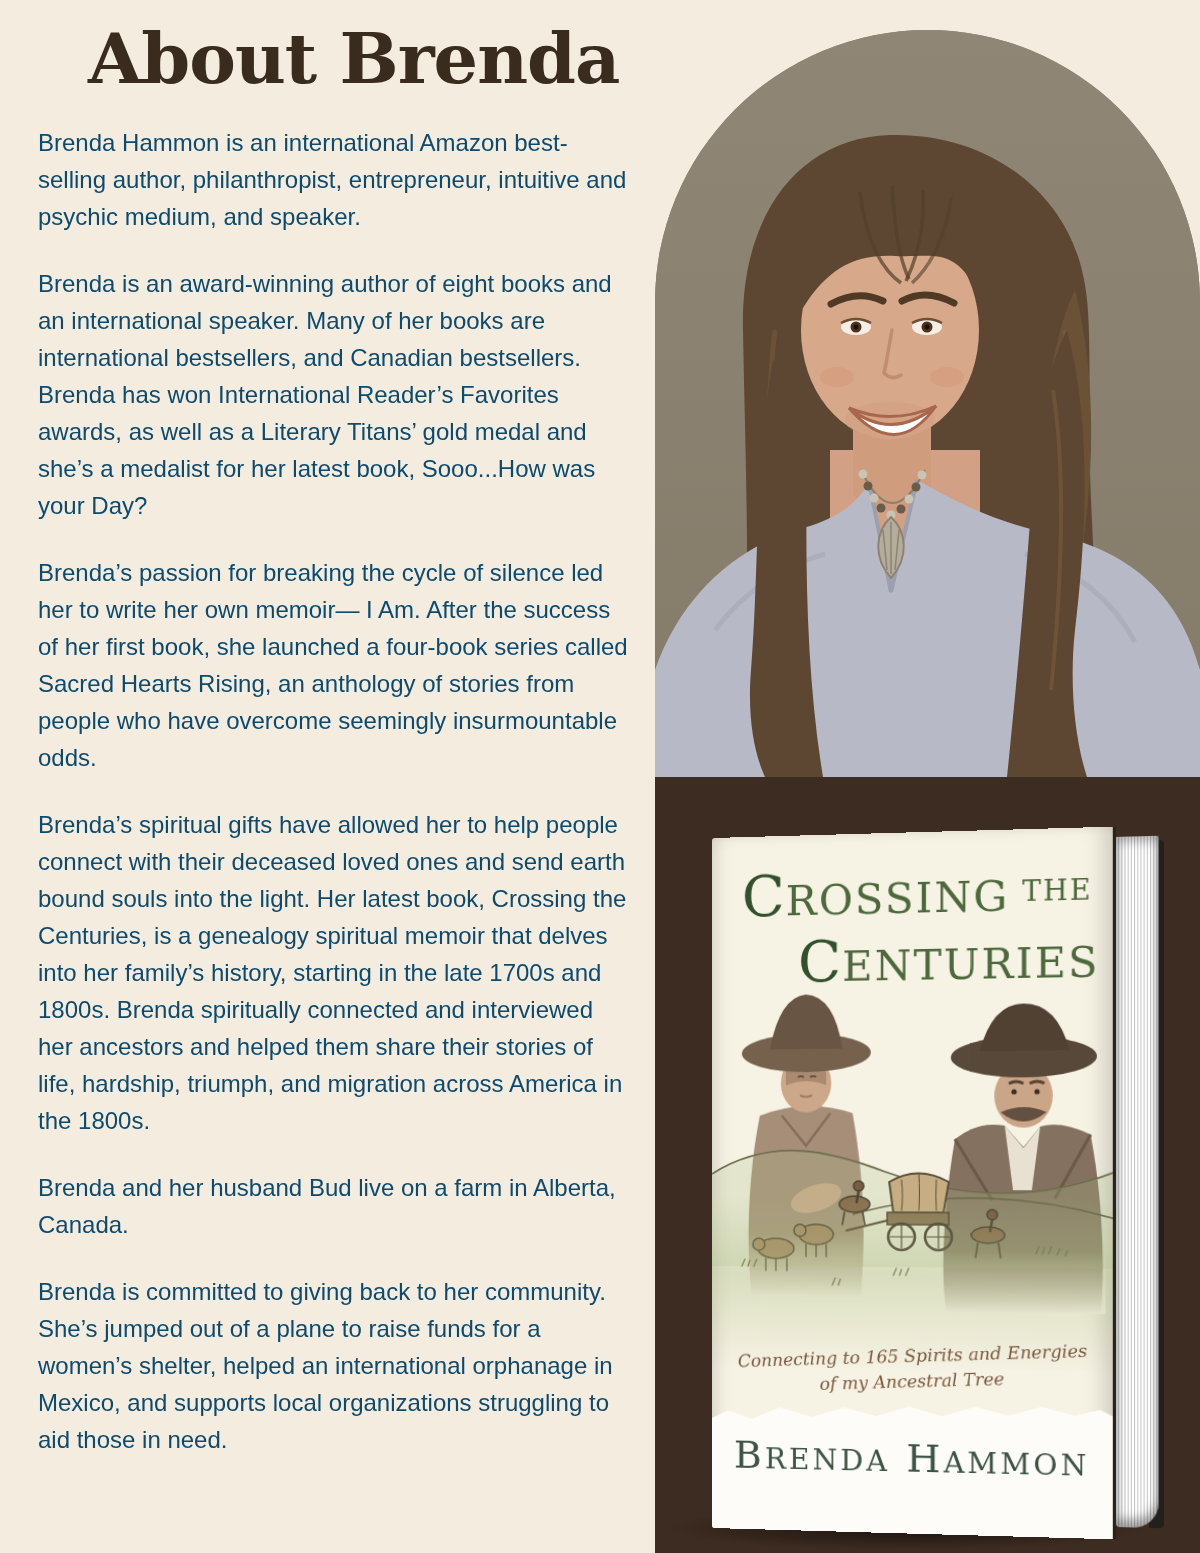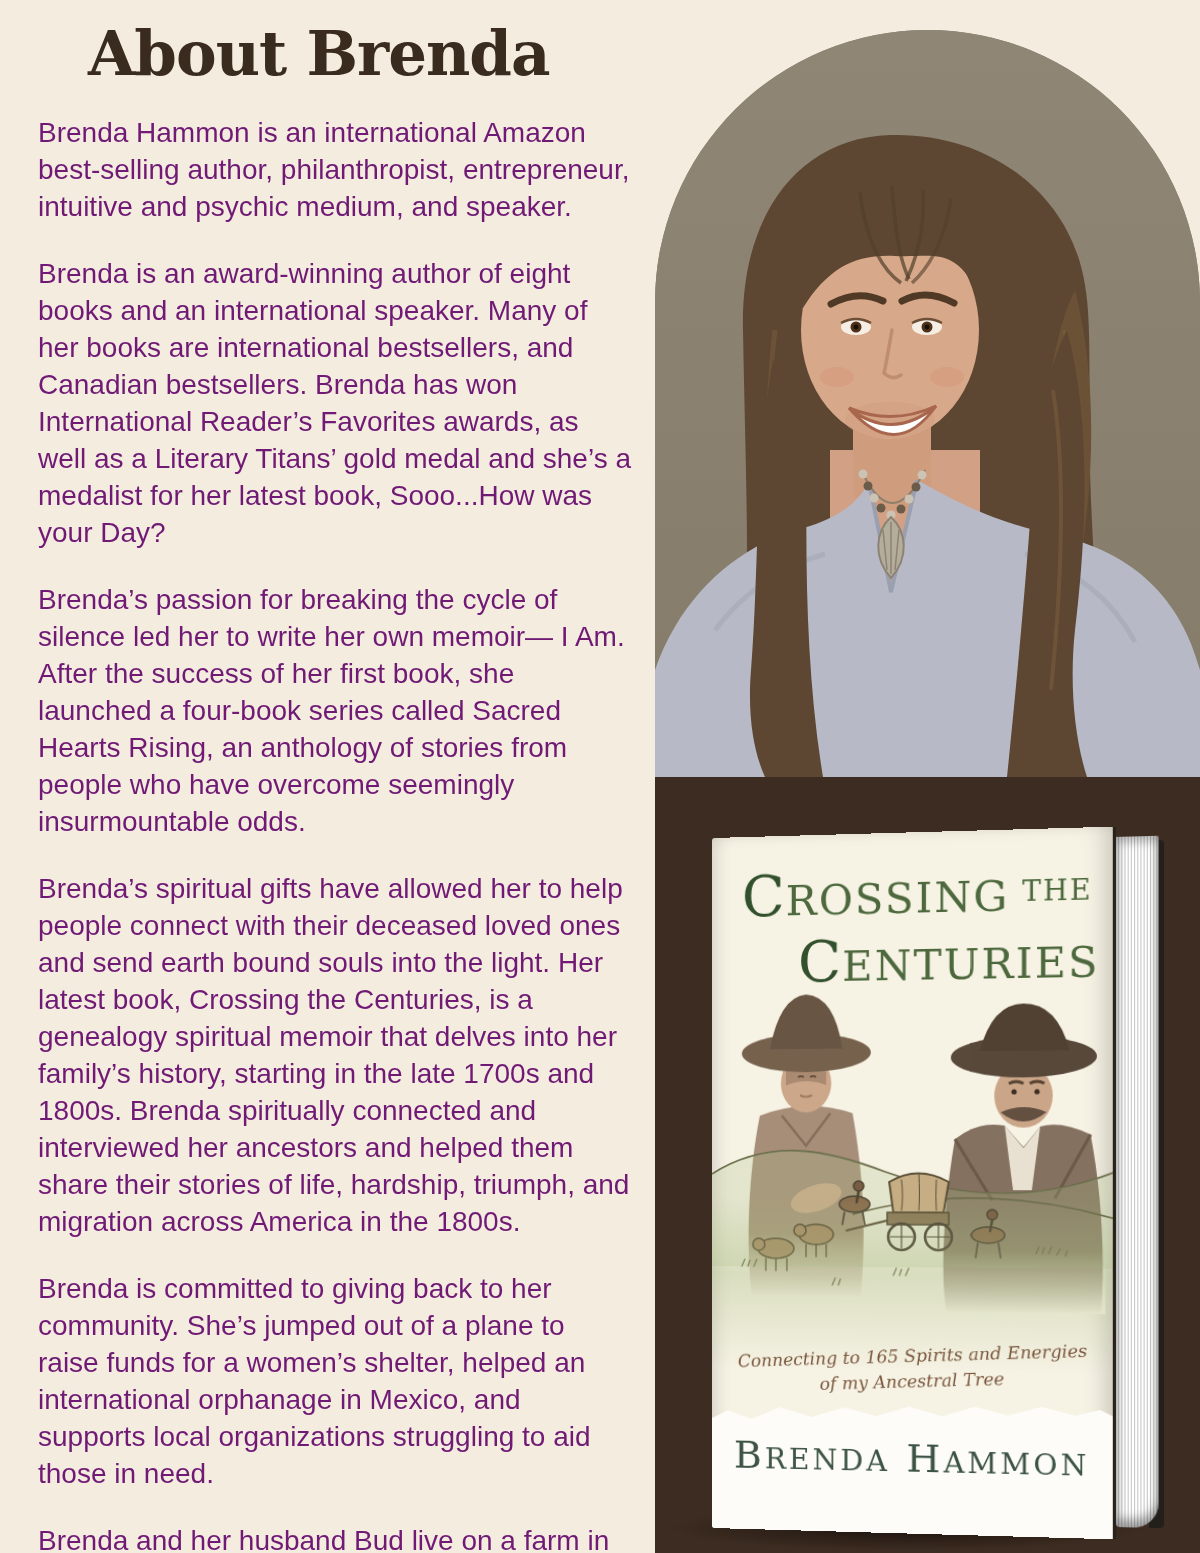--- a/index.html
+++ b/index.html
@@ -7,25 +7,25 @@
   body {
     width:1200px; height:1553px; position:relative; overflow:hidden;
     background:#f4ecdf;
     font-family:"Liberation Sans", sans-serif;
   }
 
   
   .left-col { position:absolute; left:38px; top:0; width:606px; }
   .left-col h1 {
     font-family:"DejaVu Serif", serif; font-weight:800;
-    font-size:61px; line-height:1.12; letter-spacing:-1px;
+    font-size:70px; line-height:1.12; letter-spacing:-1px;
     color:#3a2b1f; margin:20px 0 26px 50px;
   }
   .left-col p {
-    font-size:28px; line-height:37px; color:#701a75;
+    font-size:24px; line-height:37px; color:#0c4a6e;
     margin:0 12px 30px 0;
   }
 
   
   .right-col { position:absolute; left:655px; top:0; width:545px; height:1553px; }
 
   .photo-arch {
     position:absolute; left:0; top:30px; width:545px; height:747px;
     border-radius:273px 273px 0 0; overflow:hidden; background:#8b8170;
   }
@@ -98,22 +98,22 @@
 <body>
 
 <main>
 
   <section class="left-col">
     <h1>About Brenda</h1>
     <p>Brenda Hammon is an international Amazon best-selling author, philanthropist, entrepreneur, intuitive and psychic medium, and speaker.</p>
     <p>Brenda is an award-winning author of eight books and an international speaker. Many of her books are international bestsellers, and Canadian bestsellers. Brenda has won International Reader’s Favorites awards, as well as a Literary Titans’ gold medal and she’s a medalist for her latest book, Sooo...How was your Day?</p>
     <p>Brenda’s passion for breaking the cycle of silence led her to write her own memoir— I Am. After the success of her first book, she launched a four-book series called Sacred Hearts Rising, an anthology of stories from people who have overcome seemingly insurmountable odds.</p>
     <p>Brenda’s spiritual gifts have allowed her to help people connect with their deceased loved ones and send earth bound souls into the light. Her latest book, Crossing the Centuries, is a genealogy spiritual memoir that delves into her family’s history, starting in the late 1700s and 1800s. Brenda spiritually connected and interviewed her ancestors and helped them share their stories of life, hardship, triumph, and migration across America in the 1800s.</p>
+    <p>Brenda and her husband Bud live on a farm in Alberta, Canada.</p>
     <p>Brenda is committed to giving back to her community. She’s jumped out of a plane to raise funds for a women’s shelter, helped an international orphanage in Mexico, and supports local organizations struggling to aid those in need.</p>
-    <p>Brenda and her husband Bud live on a farm in Alberta, Canada.</p>
   </section>
 
   <section class="right-col">
 
     <div class="photo-arch">
       <svg viewBox="0 0 545 747" aria-hidden="true">
         <defs>
           <linearGradient id="bgG" x1="0" y1="0" x2="0" y2="1">
             <stop offset="0" stop-color="#90libre876"></stop>
               <stop offset="0" stop-color="#908676"></stop>

